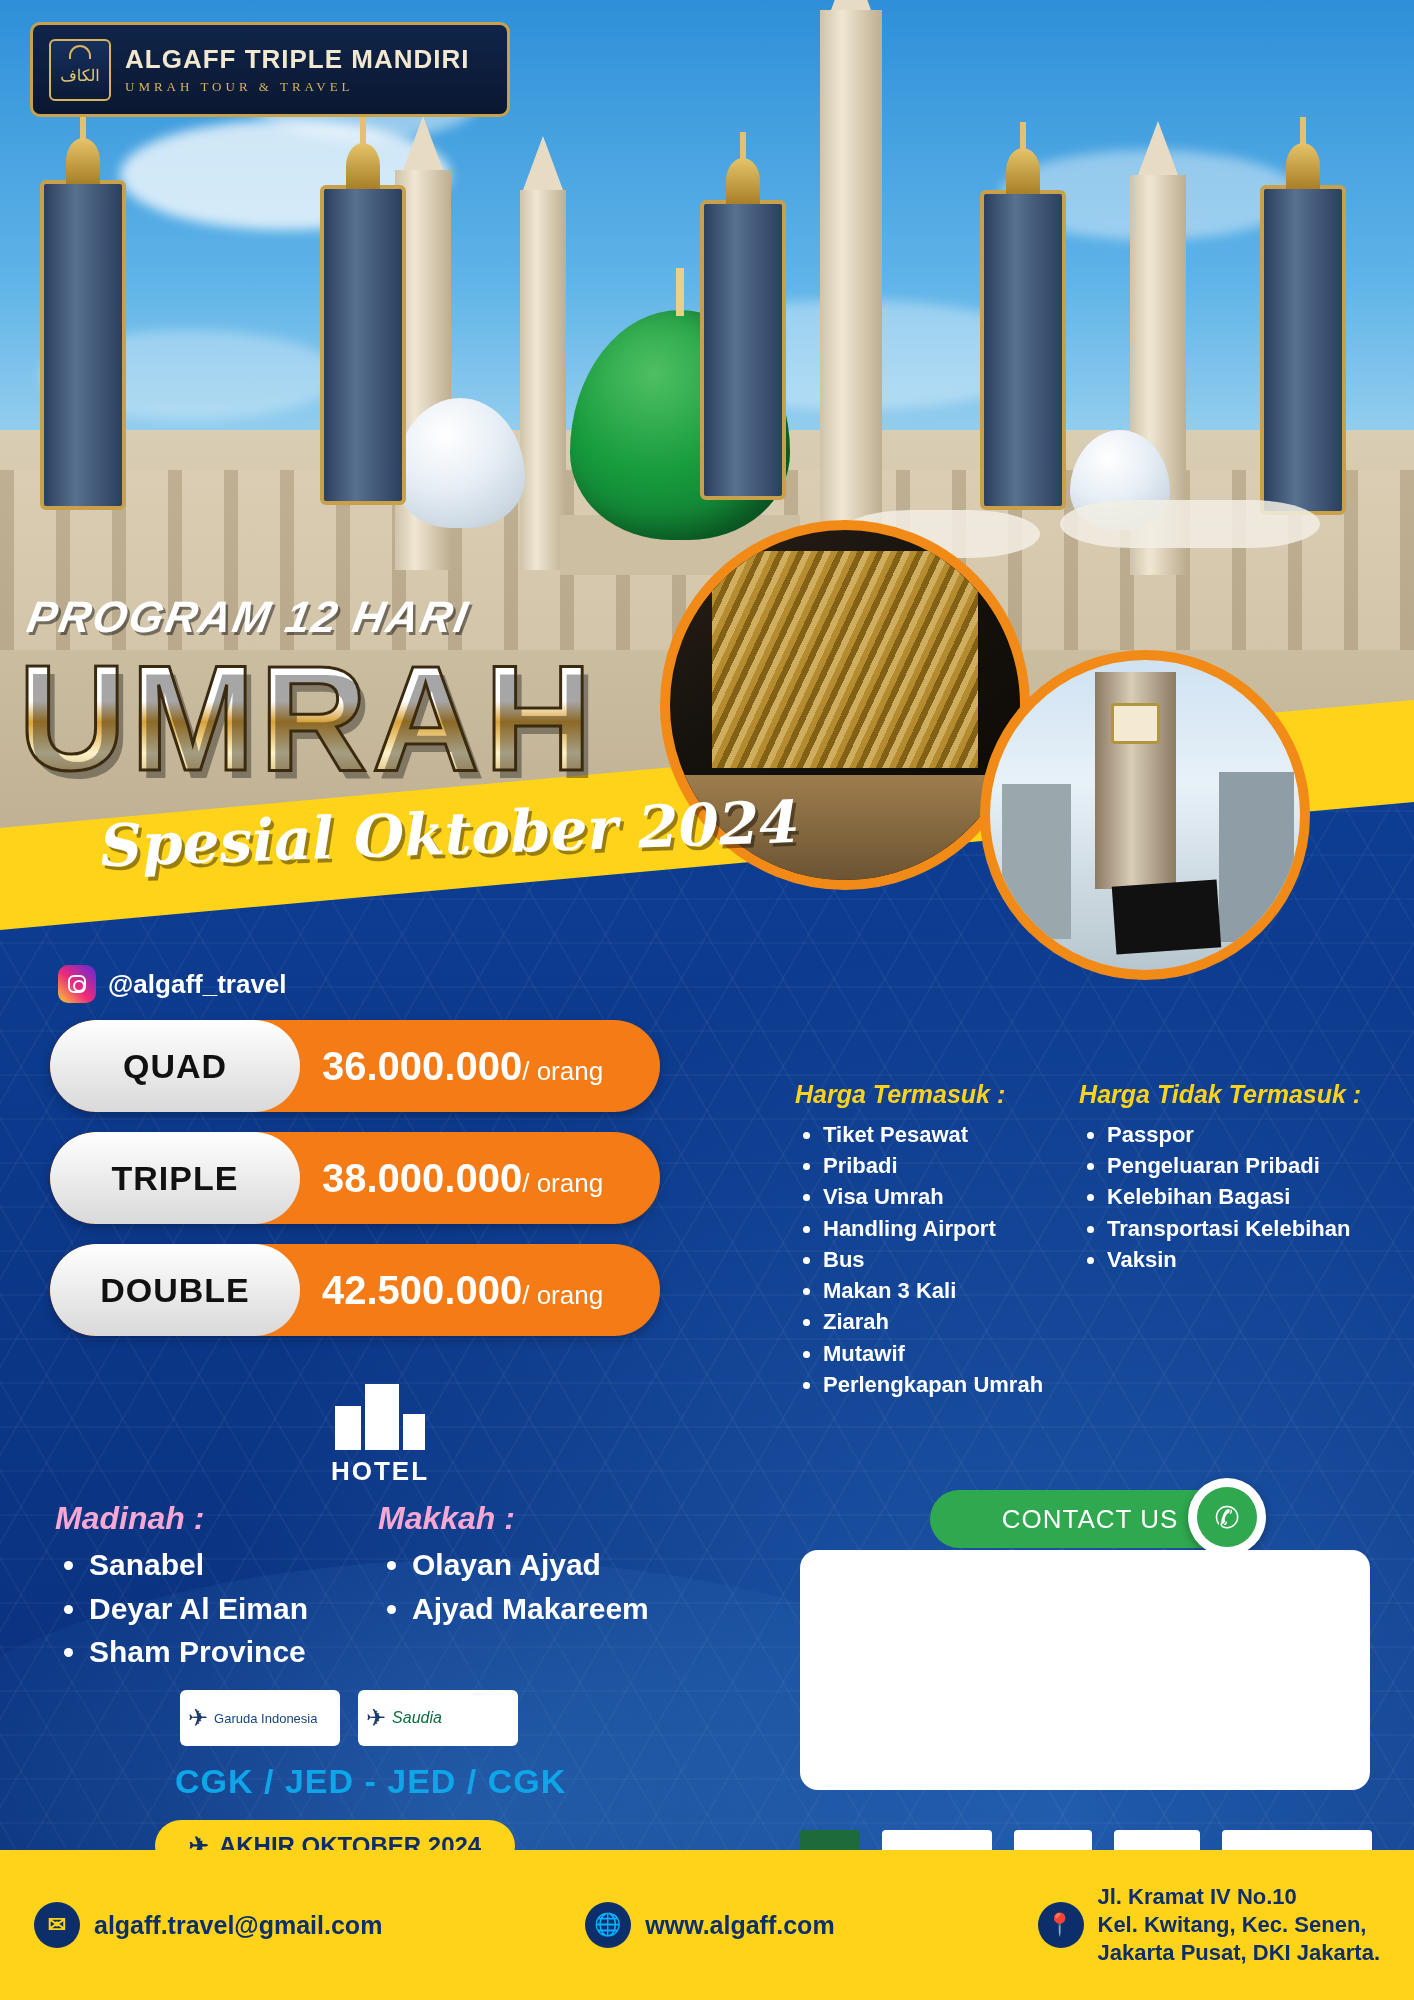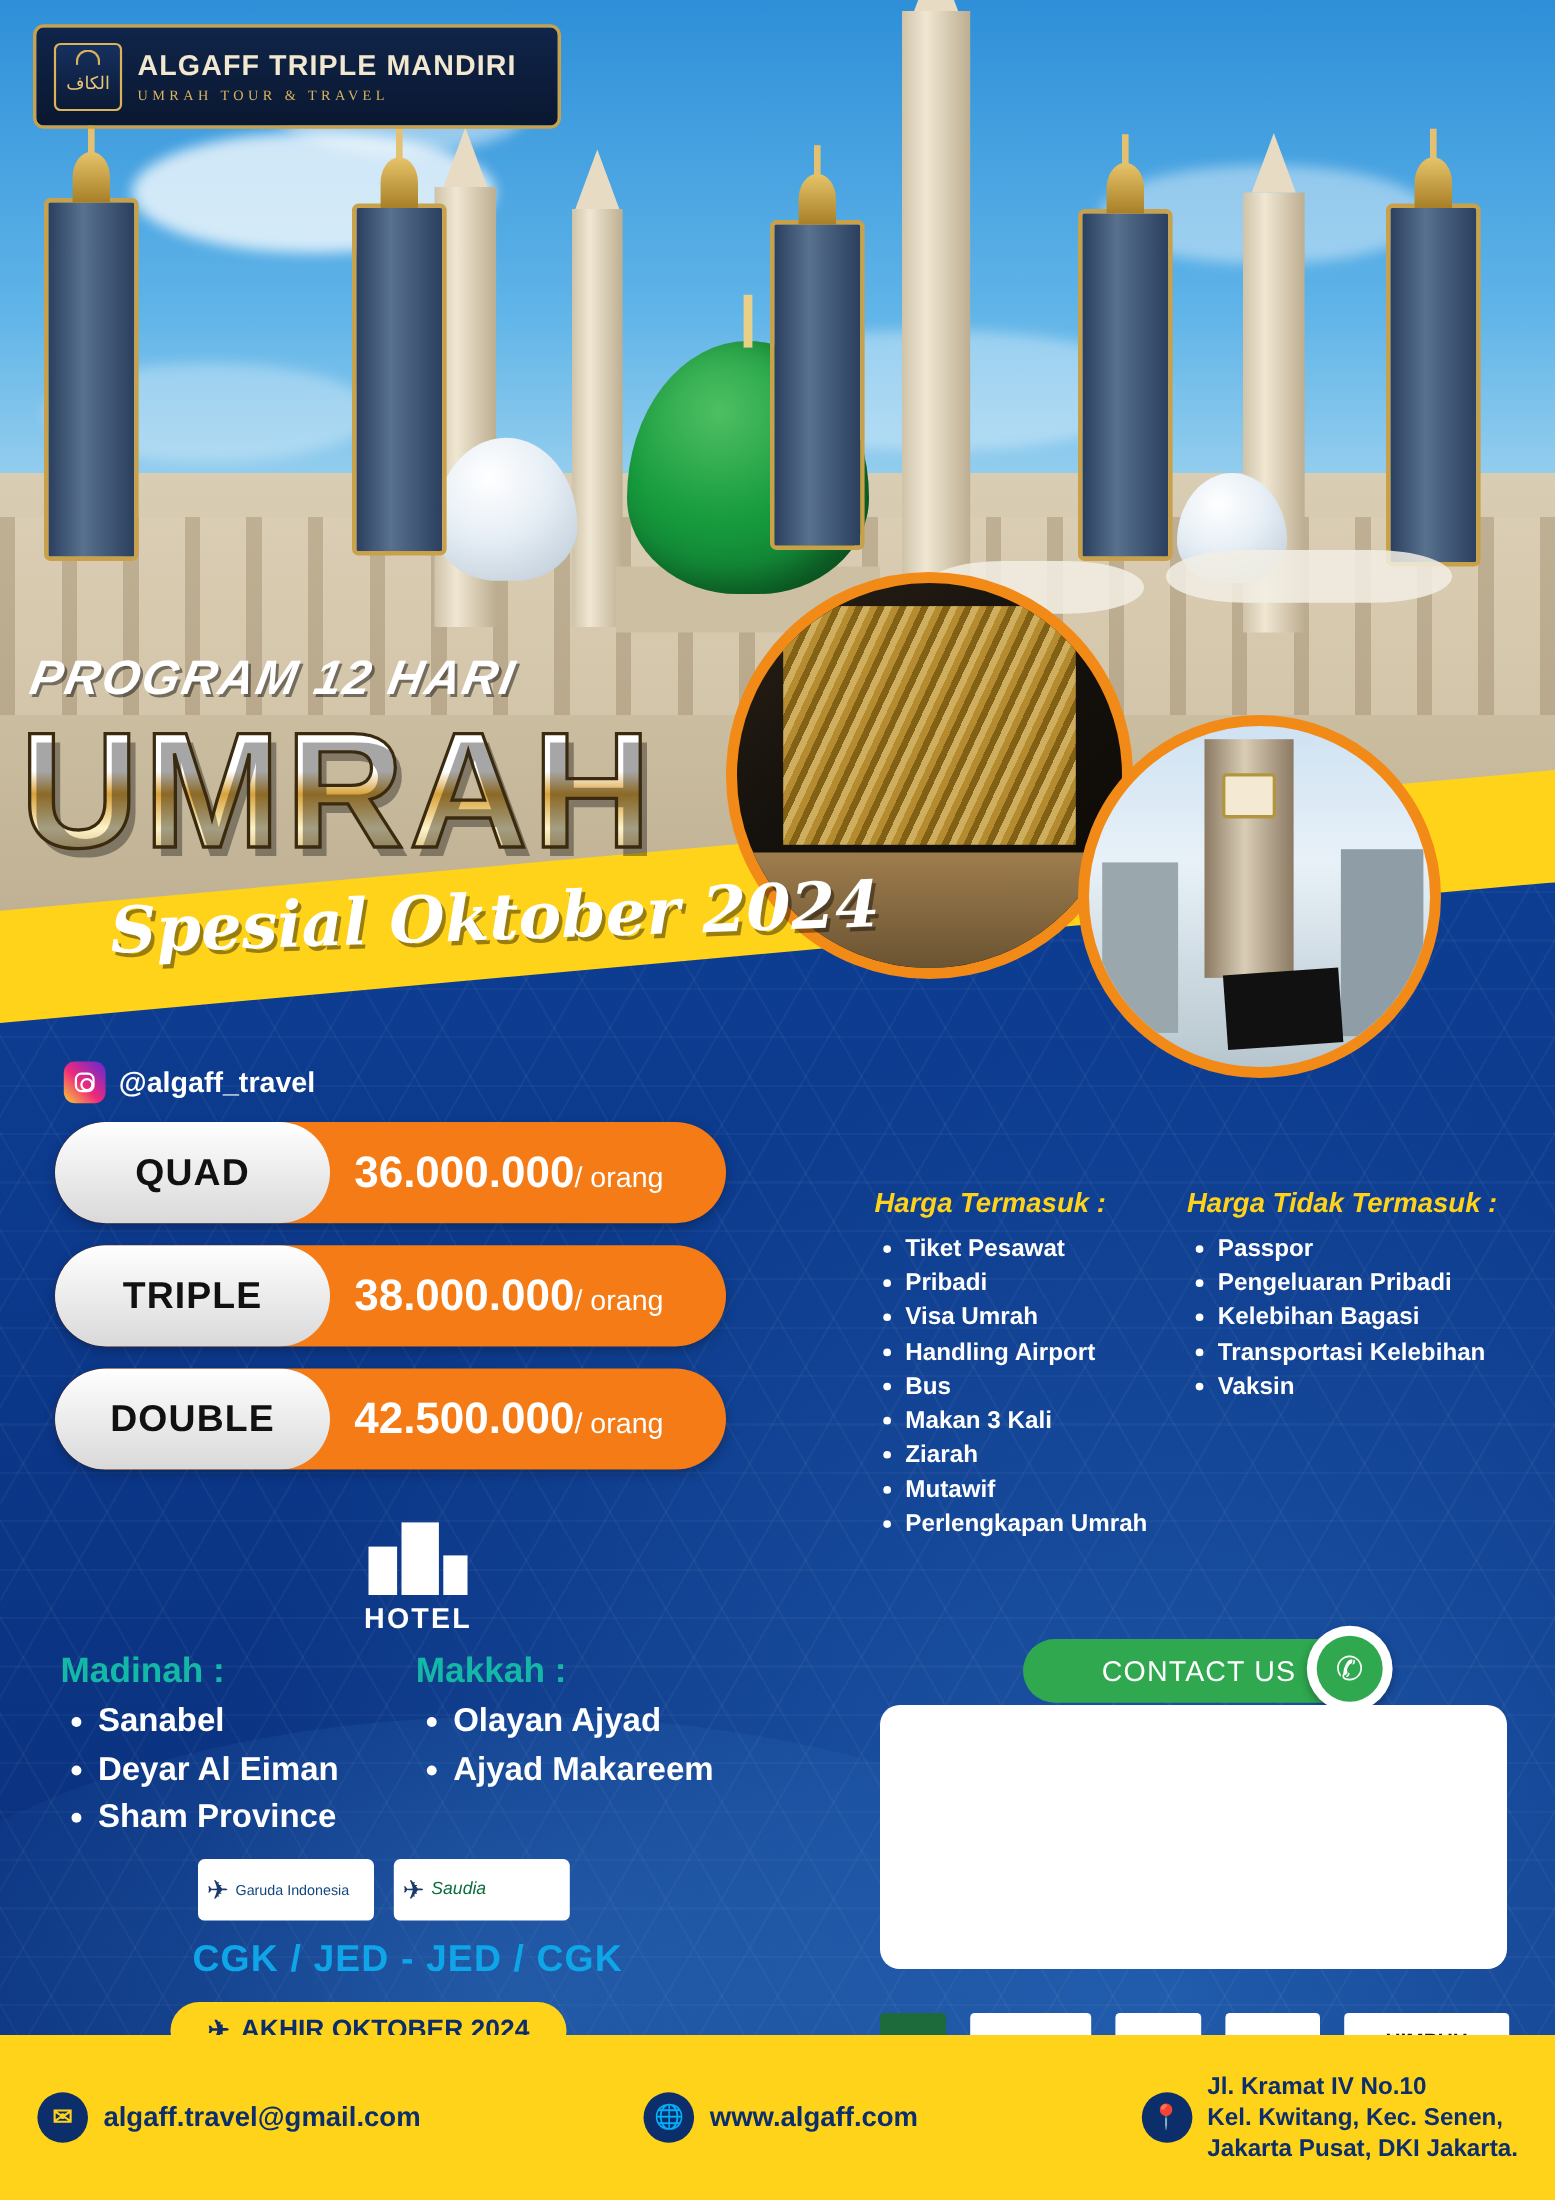--- a/index.html
+++ b/index.html
@@ -242,21 +242,21 @@
   
   .hotel-block { position: absolute; left: 300px; top: 1380px; text-align: center; width: 160px; }
   .hotel-ico { display:flex; justify-content:center; align-items:flex-end; gap: 4px; height: 70px; }
   .hotel-ico b { display:block; background:#fff; }
   .hi1 { width: 26px; height: 44px; }
   .hi2 { width: 34px; height: 66px; }
   .hi3 { width: 22px; height: 36px; }
   .hotel-block .cap { color: #fff; font-size: 26px; font-weight: bold; letter-spacing: 2px; margin-top: 6px; }
 
   .hotels { position: absolute; left: 55px; top: 1500px; display: flex; gap: 70px; }
-  .hotels h4 { color: #14b8a6; font-size: 32px; font-weight: bold; margin-bottom: 6px; }
+  .hotels h4 { color: #f9a8d4; font-size: 32px; font-style: italic; font-weight: bold; margin-bottom: 6px; }
   .hotels ul { margin-left: 34px; }
   .hotels li { color: #fff; font-size: 30px; font-weight: bold; line-height: 1.45; }
 
   
   .airlines { position: absolute; left: 180px; top: 1690px; display: flex; gap: 18px; }
   .air-card {
     width: 160px; height: 56px; background: #fff; border-radius: 6px;
     display: flex; align-items: center; gap: 6px; padding: 0 8px;
   }
   .air-card .plane { font-size: 24px; color: #1b3a6b; }

